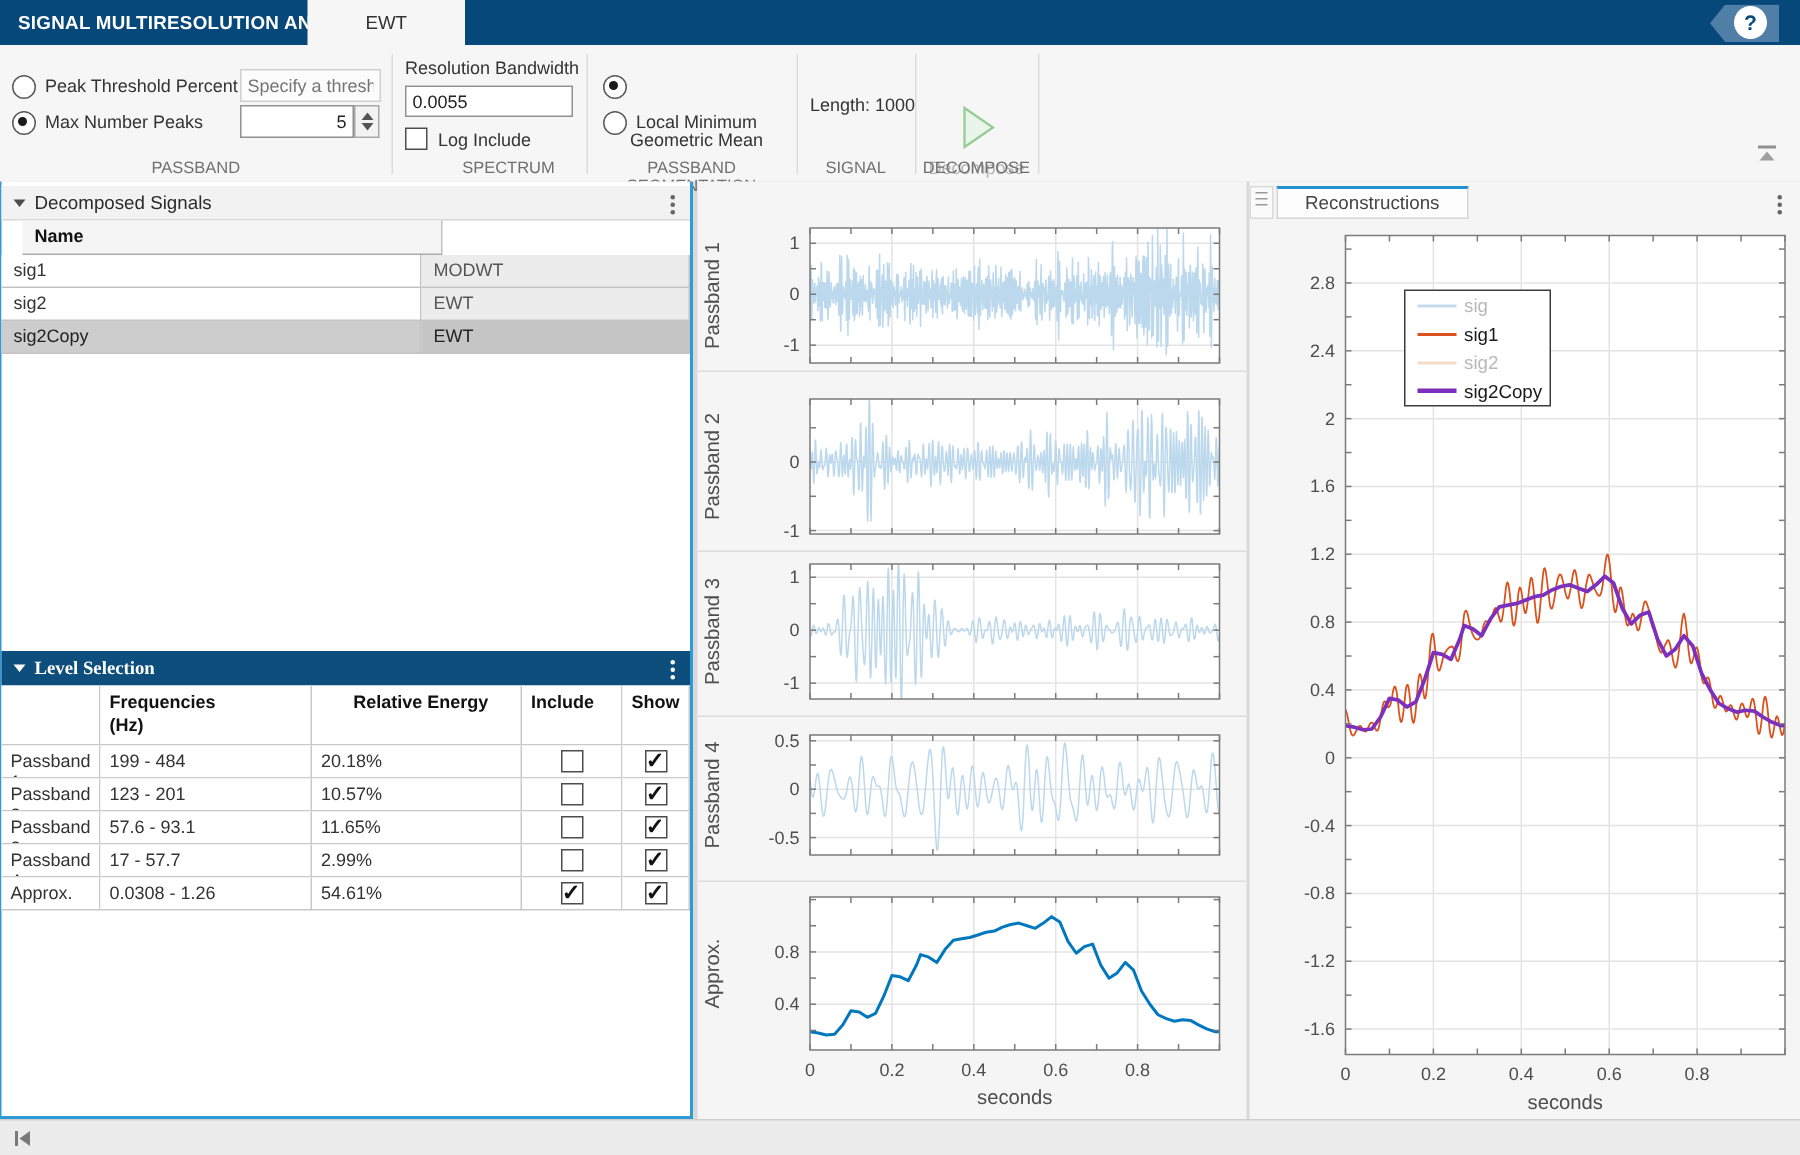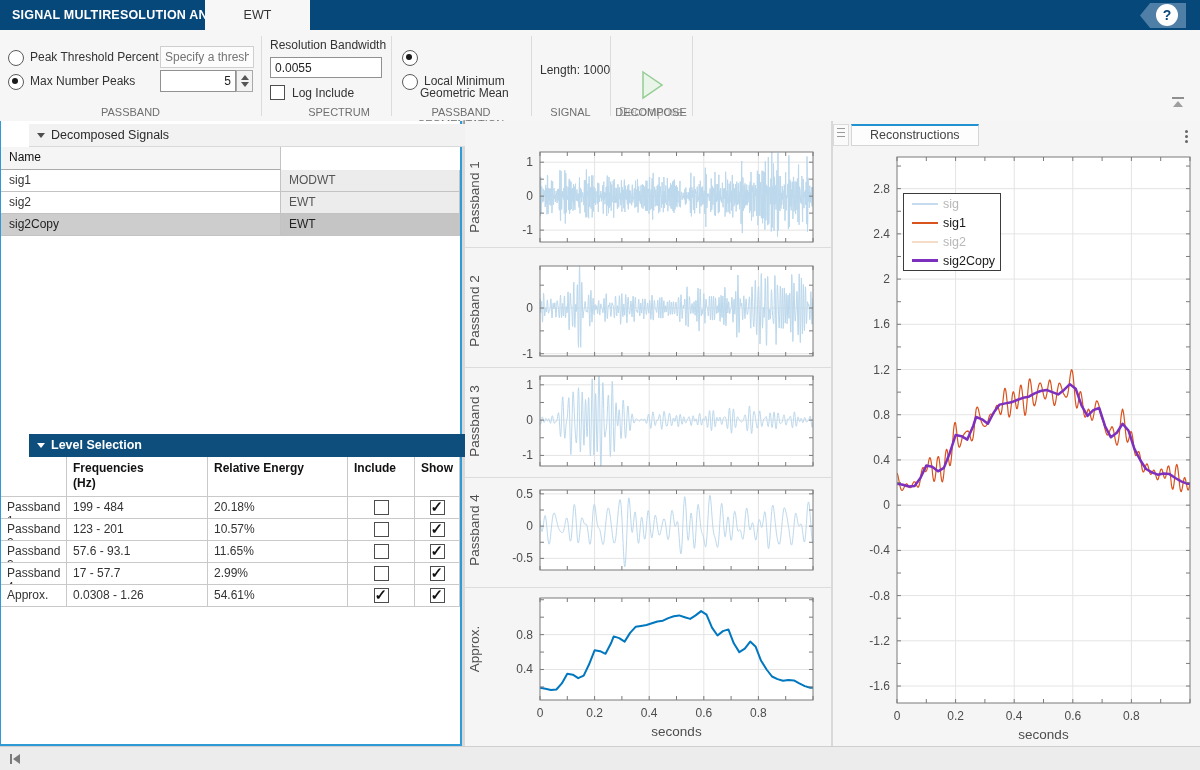--- a/index.html
+++ b/index.html
@@ -31,52 +31,52 @@
   .spin-dn{bottom:4px;border-top:5px solid #555;}
   .decompose-btn{position:absolute;left:612px;top:36px;width:78px;height:62px;text-align:center;color:#b5b5b5;font-size:12px;}
   .collapse-ribbon{position:absolute;right:14px;top:66px;width:16px;height:13px;}
 
   
   .panel{position:absolute;top:121px;height:625px;background:#fff;}
   .panel-left{left:0;width:462px;border-left:1px solid #2f9bd6;border-right:2px solid #2f9bd6;border-bottom:2px solid #2f9bd6;box-sizing:border-box;}
   .panel-mid{left:465px;width:366px;background:#f5f5f5;}
   .panel-right{left:833px;width:367px;background:#f5f5f5;}
 
-  .sec-header{position:absolute;left:0;width:100%;height:23px;background:#f2f2f2;border-bottom:1px solid #d9d9d9;box-sizing:border-box;margin-left:28px;}
+  .sec-header{position:absolute;left:0;width:100%;height:23px;background:#f2f2f2;border-bottom:1px solid #d9d9d9;box-sizing:border-box;}
   .sec-header .tri{position:absolute;left:8px;top:9px;width:0;height:0;border-left:4px solid transparent;border-right:4px solid transparent;border-top:5px solid #4d4d4d;}
   .sec-header .ttl{position:absolute;left:22px;top:4px;font-size:12.5px;color:#2b2b2b;}
-  .sec-header.blue{background:#0d4e7d;border-bottom:none;}
+  .sec-header.blue{background:#0d4e7d;border-bottom:none;font-family:Liberation Serif, serif;}
   .sec-header.blue .ttl{color:#fff;font-weight:bold;}
   .sec-header.blue .tri{border-top-color:#fff;}
   .dots{position:absolute;right:10px;top:4px;width:4px;height:15px;color:#666;font-size:13px;line-height:5px;letter-spacing:0;}
   .dots i{display:block;width:3px;height:3px;border-radius:50%;background:#666;margin:2px auto;}
   .dots.white i{background:#fff;}
 
   
   .tbl-cell{position:absolute;box-sizing:border-box;border-right:1px solid #c3c3c3;border-bottom:1px solid #c3c3c3;padding:3px 0 0 8px;font-size:12px;color:#333;background:#fff;overflow:hidden;white-space:nowrap;}
-  .tbl-cell.hdr{font-weight:normal;background:#f5f5f5;color:#111;border-bottom:1px solid #ababab;}
+  .tbl-cell.hdr{font-weight:bold;background:#f5f5f5;color:#111;border-bottom:1px solid #ababab;margin-left:14px;}
   .tbl-cell.method{background:#ececec;color:#555;}
   .tbl-cell.sel{background:#cdcdcd;color:#222;}
   .tbl-cell.sel.method{background:#c5c5c5;}
   .lvl-cell{position:absolute;box-sizing:border-box;border-right:1px solid #c9c9c9;border-bottom:1px solid #c9c9c9;padding:3px 0 0 6px;font-size:12px;color:#333;background:#fff;overflow:hidden;}
   .lvl-cell.hdr{font-weight:bold;color:#111;white-space:pre-line;line-height:15px;padding-top:4px;}
   .cbcell{display:flex;align-items:center;justify-content:center;padding:0;}
   .cbcell .cb{position:relative;}
 
   
   .doc-tabbar{position:absolute;left:0;top:3px;width:100%;height:22px;}
   .drag-handle{position:absolute;left:0;top:0;width:16px;height:22px;background:#fafafa;border:1px solid #dadada;box-sizing:border-box;}
   .drag-handle span{display:block;width:8px;height:1.5px;background:#9a9a9a;margin:2.5px auto 0;}
   .doc-tab{position:absolute;left:18px;top:0;height:22px;background:#fdfdfd;border:1px solid #d5d5d5;border-top:2px solid #9a9a9a;box-sizing:border-box;color:#444;font-size:12.5px;text-align:center;line-height:19px;padding:0 18px;}
   .doc-tab.bluetop{border-top-color:#2191d0;}
 
   .hsep{position:absolute;left:0;width:100%;height:1px;background:#dcdcdc;}
 
   
-  .legend{position:absolute;border:1px solid #3c3c3c;background:#fff;z-index:5;}
+  .legend{position:absolute;border:1px solid #3c3c3c;background:#fff;z-index:5;margin-left:33px;}
   .leg-row{display:flex;align-items:center;height:19px;padding:0 6px 0 8px;}
   .leg-line{width:26px;height:2px;margin-right:5px;flex:0 0 26px;}
   .leg-lab{font-size:12.5px;white-space:nowrap;}
 
   
   .statusbar{position:absolute;left:0;top:746px;width:1200px;height:24px;background:#ececec;border-top:1px solid #cfcfcf;box-sizing:border-box;}
 
   svg.chart{position:absolute;overflow:visible;}
   svg text{font-family:"Liberation Sans",sans-serif;}
 </style>
@@ -169,21 +169,21 @@
       <span class="ttl">Level Selection</span>
       <span class="dots white">
           <i></i>
           <i></i>
           <i></i>
         </span>
     </div>
     <div class="lvl-cell hdr" style="left:0;top:336px;width:66px;height:40px;"></div>
     <div class="lvl-cell hdr" style="left:66px;top:336px;width:141px;height:40px;">Frequencies
 (Hz)</div>
-    <div class="lvl-cell hdr" style="left:207px;top:336px;width:140px;height:40px;">Relative Energy</div>
+    <div class="lvl-cell hdr" style="left:207px;top:336px;width:140px;height:40px;text-align:center;">Relative Energy</div>
     <div class="lvl-cell hdr" style="left:347px;top:336px;width:67px;height:40px;">Include</div>
     <div class="lvl-cell hdr" style="left:414px;top:336px;width:45px;height:40px;">Show</div>
     <div id="level-rows">
         <div class="lvl-cell" style="left: 0px; top: 376px; width: 66px; height: 22px;">Passband 1</div>
         <div class="lvl-cell" style="left: 66px; top: 376px; width: 141px; height: 22px;">199 - 484</div>
         <div class="lvl-cell" style="left: 207px; top: 376px; width: 140px; height: 22px;">20.18%</div>
         <div class="lvl-cell cbcell" style="left: 347px; top: 376px; width: 67px; height: 22px;">
           <div class="cb"></div>
         </div>
         <div class="lvl-cell cbcell" style="left: 414px; top: 376px; width: 45px; height: 22px;">

